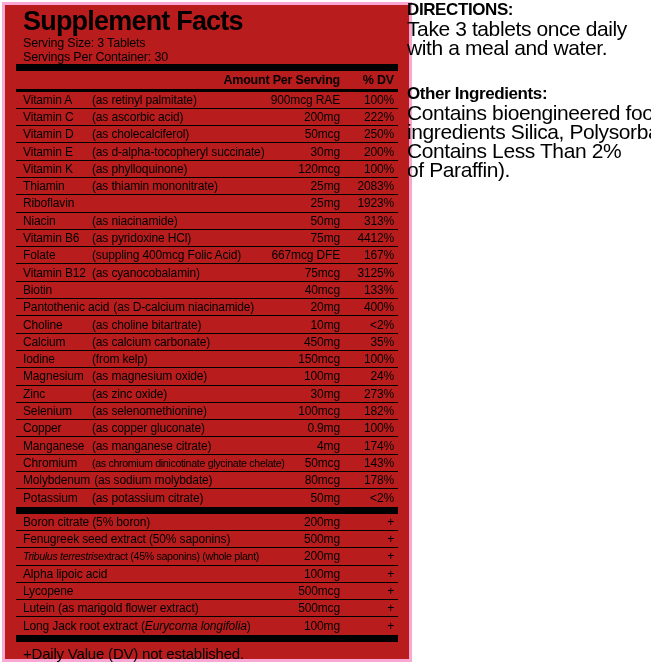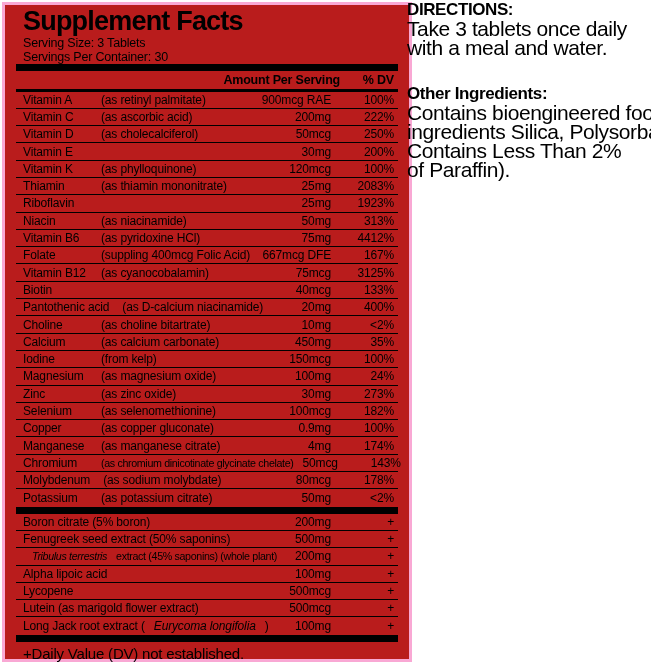--- a/index.html
+++ b/index.html
@@ -25,21 +25,21 @@
   }
   .bar{height:7px;background:#000;}
   .hdr{
     display:flex;align-items:center;height:18px;font-size:12.5px;font-weight:bold;
     letter-spacing:-0.2px;padding-left:7px;
   }
   .rule{height:2.5px;background:#000;}
   .row{
     display:flex;align-items:center;height:17.3px;font-size:12px;
     letter-spacing:-0.15px;border-bottom:1.2px solid #000;padding-left:7px;
-    box-sizing:border-box;white-space:nowrap;gap:9px;
+    box-sizing:border-box;white-space:nowrap;
   }
   .row.last{border-bottom:none;}
   .nm{min-width:69px;padding-right:4px;box-sizing:border-box;}
   .amt{margin-left:auto;text-align:right;}
   .dvc{flex:0 0 58px;width:58px;text-align:right;padding-right:4px;box-sizing:border-box;}
   .cond{font-size:10.7px;letter-spacing:-0.35px;}
   .it{font-style:italic;}
   .foot{
     font-size:15px;letter-spacing:-0.2px;padding:3px 0 0 7px;height:16px;
   }
@@ -85,20 +85,21 @@
           <span class="dvc">222%</span>
         </div>
       <div class="row">
           <span class="nm">Vitamin D</span>
           <span class="ds">(as cholecalciferol)</span>
           <span class="amt">50mcg</span>
           <span class="dvc">250%</span>
         </div>
       <div class="row">
           <span class="nm">Vitamin E</span>
+          <span class="ds">(as d-alpha-tocopheryl succinate)</span>
           <span class="amt">30mg</span>
           <span class="dvc">200%</span>
         </div>
       <div class="row">
           <span class="nm">Vitamin K</span>
           <span class="ds">(as phylloquinone)</span>
           <span class="amt">120mcg</span>
           <span class="dvc">100%</span>
         </div>
       <div class="row">

